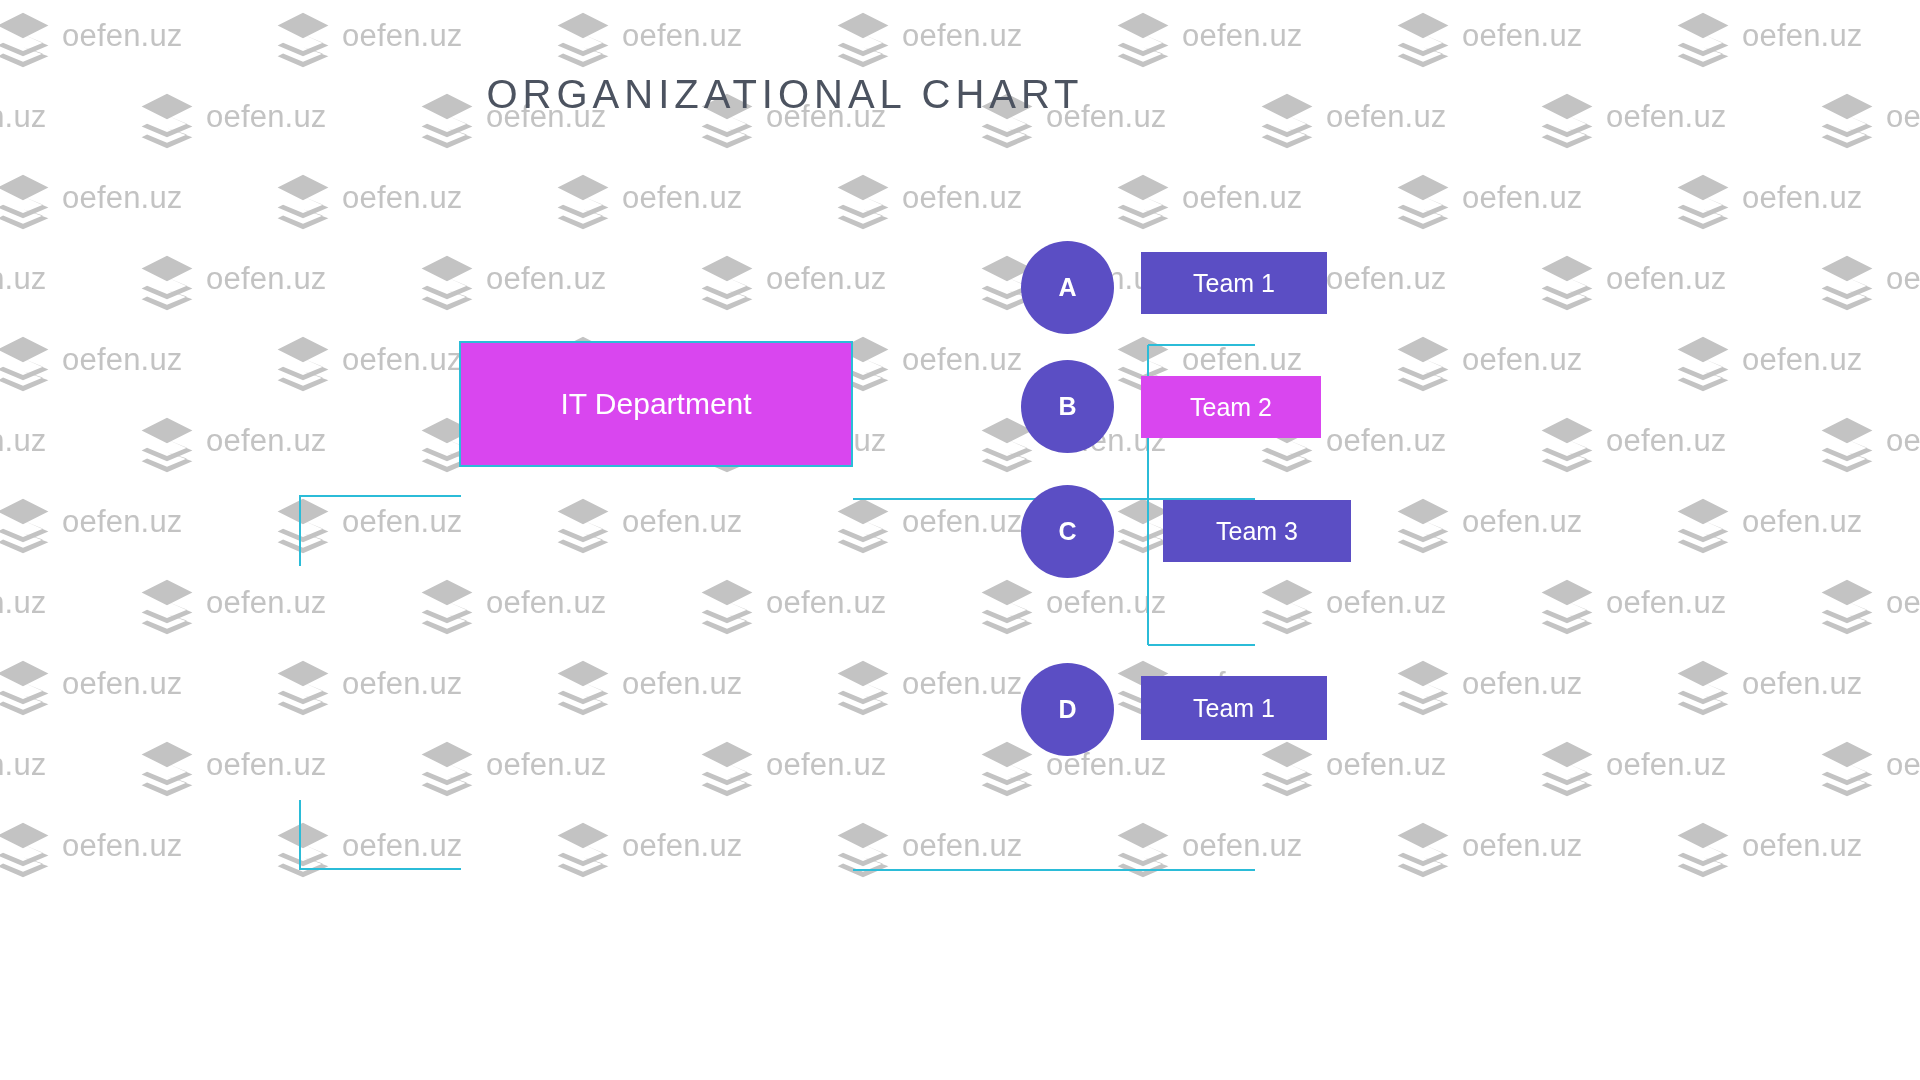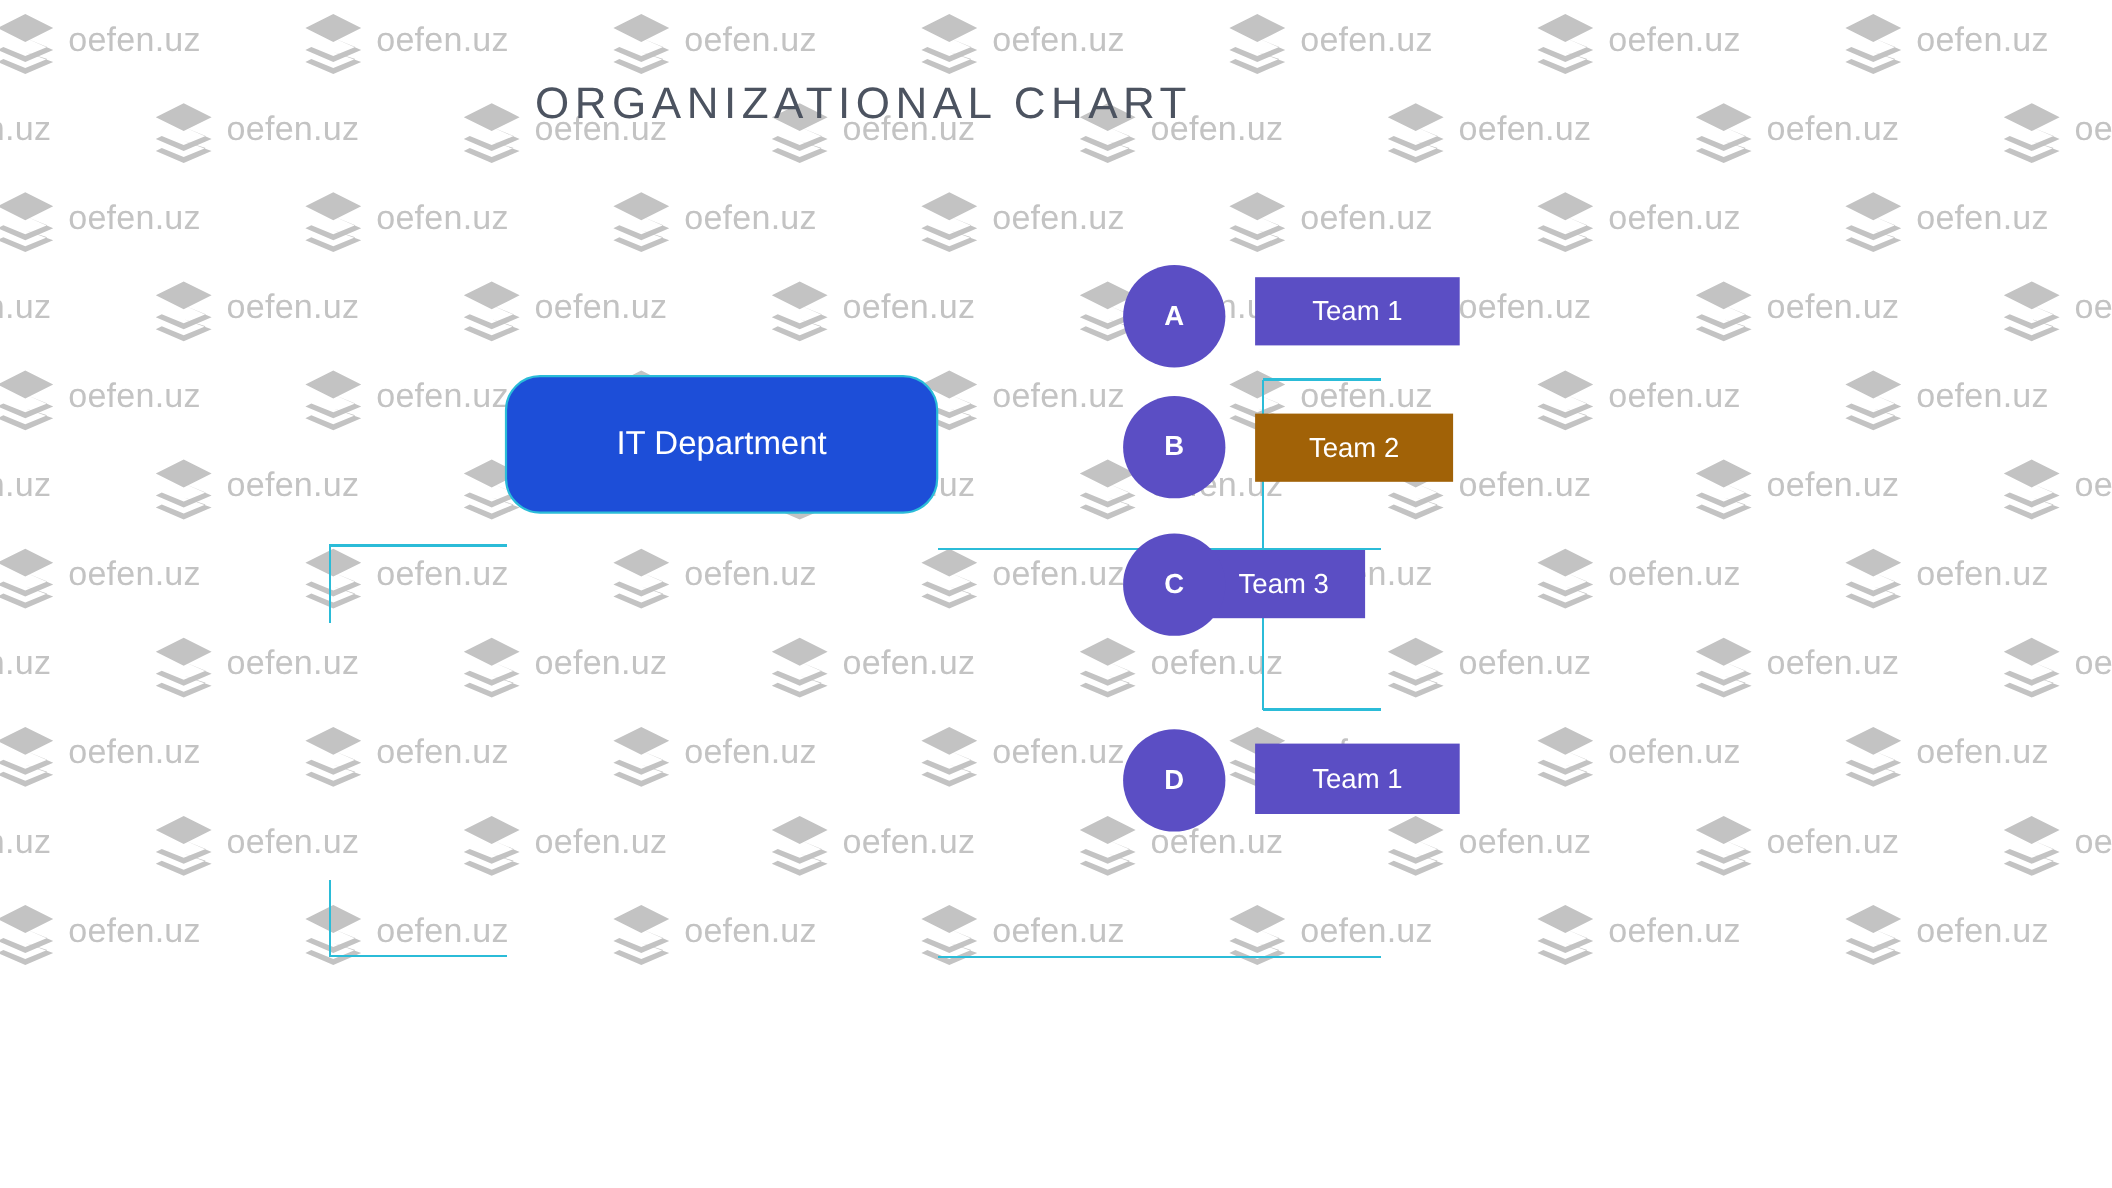--- a/index.html
+++ b/index.html
@@ -133,21 +133,21 @@
   .dept.marketing { left: 459px; top: 650px; width: 394px; height: 122px; }
 
   .team {
     justify-content: center;
     color: #ffffff;
     font-weight: 300;
     font-size: 25px;
   }
   .team.t1 { left: 1141px; top: 252px; width: 186px; height: 62px; }
   .team.t2 { left: 1141px; top: 376px; width: 180px; height: 62px; }
-  .team.t3 { left: 1093px; top: 500px; width: 148px; height: 62px; }
+  .team.t3 { left: 1163px; top: 500px; width: 188px; height: 62px; }
   .team.t4 { left: 1141px; top: 676px; width: 186px; height: 64px; }
 </style>
 </head>
 <body>
 
 <div id="stage" style="background: rgb(255, 255, 255);">
 
   <div id="watermark">
       <div class="wm-row" style="top: 40px; left: -14px;"><span class="wm-unit"><span class="wm-mark"><svg viewBox="0 0 64 64" width="58" height="62">
               <g fill="#c3c3c3">
@@ -643,28 +643,28 @@
 
         <path d="M 1148 499 L 1255 499"></path>
 
         <path d="M 1148 645 L 1255 645"></path>
 
         <path d="M 853 870 L 1255 870"></path>
       </g>
     </svg>
 
 
-    <div class="node dept it" style="background: #1d4ed8; color: rgb(255, 255, 255); border-color: rgb(43, 188, 216); border-radius: 32px;">
+    <div class="node dept it" style="background: #d946ef; color: rgb(255, 255, 255); border-color: rgb(43, 188, 216);">
       <span>IT Department</span>
     </div>
 
     <div class="node team t1" style="background: rgb(91, 78, 196); color: rgb(255, 255, 255);">
       <span>Team 1</span>
     </div>
-    <div class="node team t2" style="background: #a16207; color: rgb(255, 255, 255);">
+    <div class="node team t2" style="background: #d946ef; color: rgb(255, 255, 255);">
       <span>Team 2</span>
     </div>
     <div class="node team t3" style="background: rgb(91, 78, 196); color: rgb(255, 255, 255);">
       <span>Team 3</span>
     </div>
     <div class="node team t4" style="background: rgb(91, 78, 196); color: rgb(255, 255, 255);">
       <span>Team 1</span>
     </div>
 
     <div class="node circle unit a" style="background: rgb(91, 78, 196); color: rgb(255, 255, 255);">

